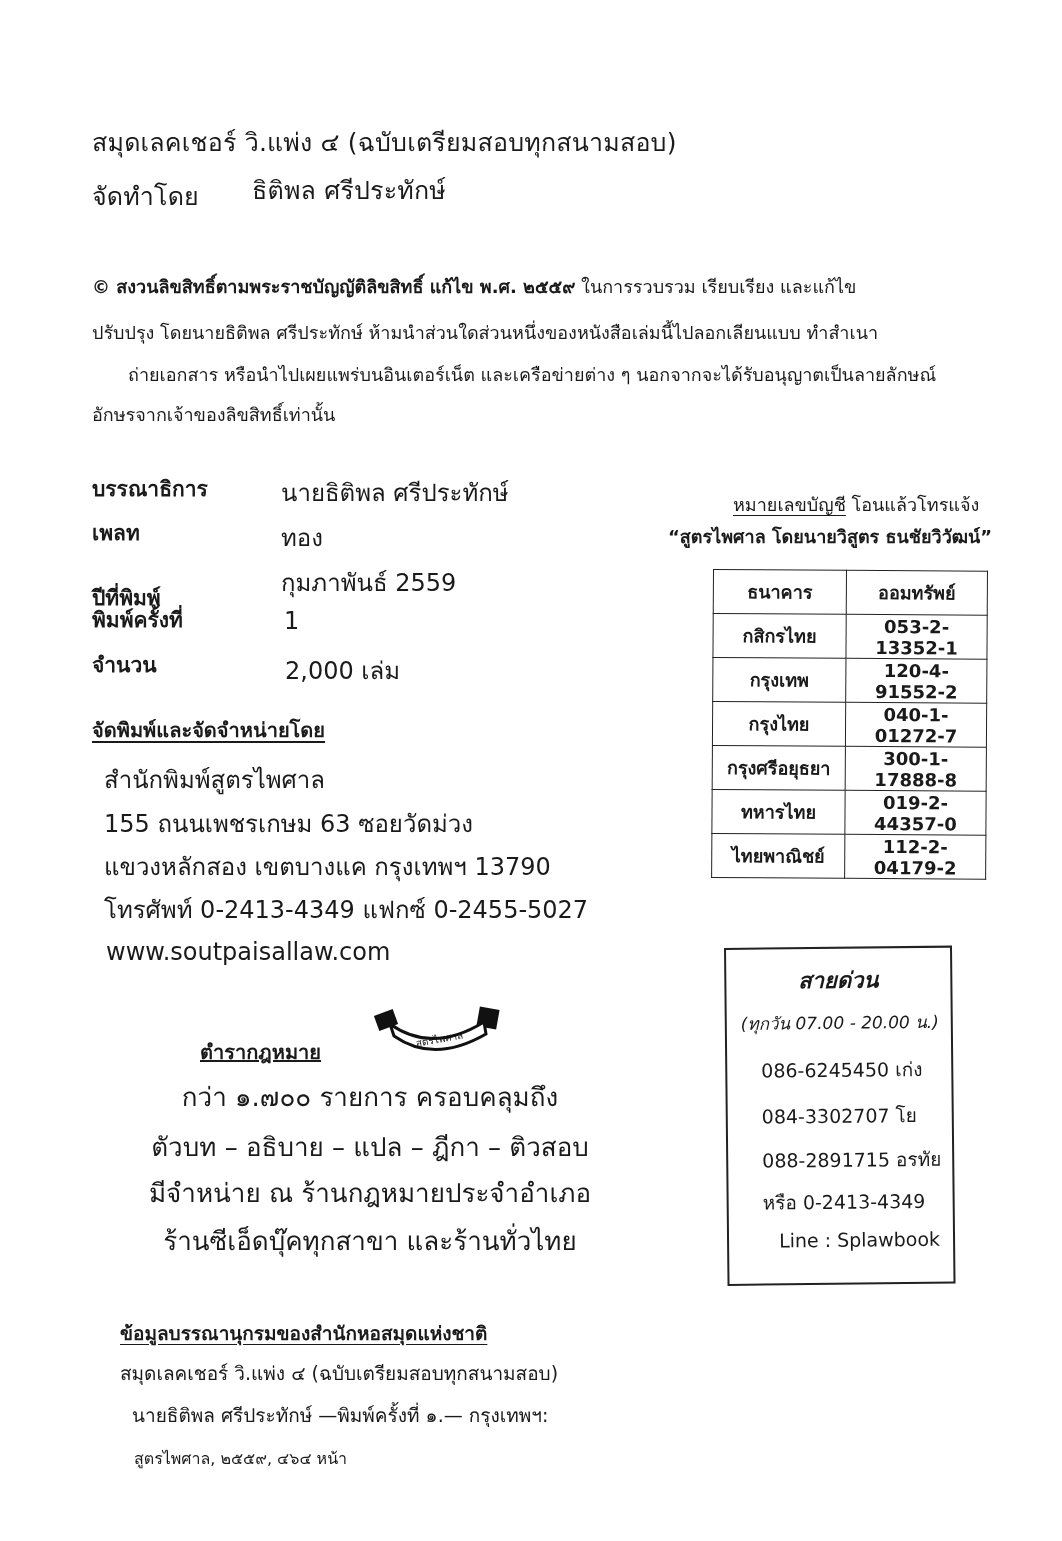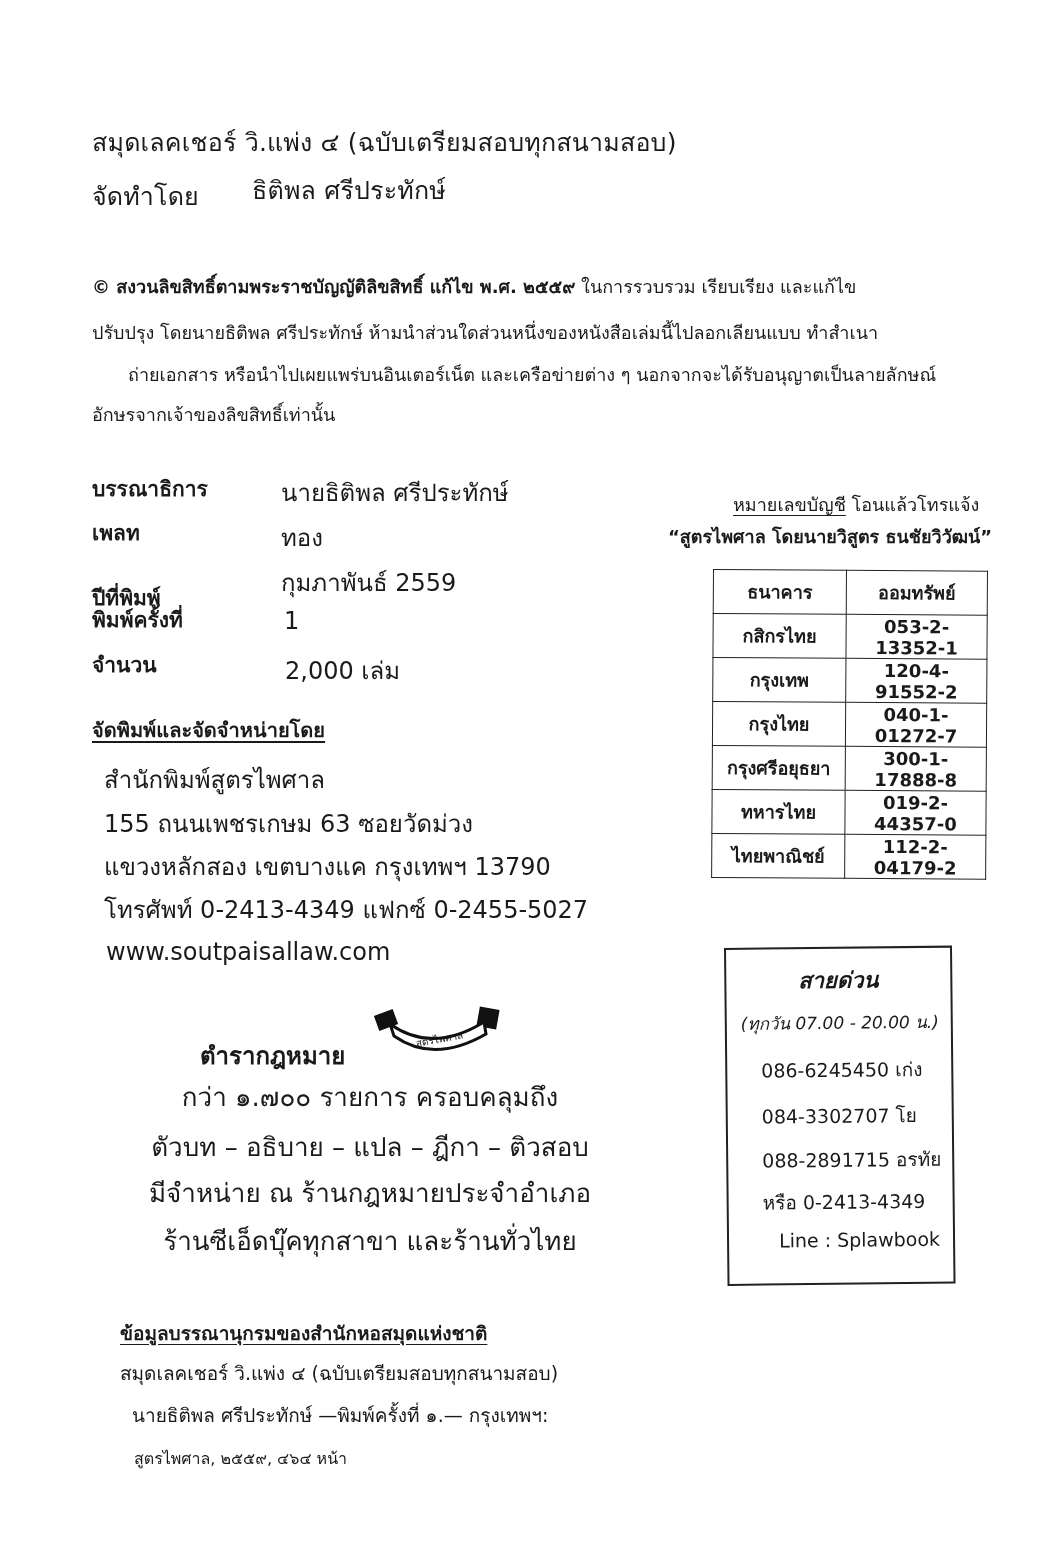--- a/index.html
+++ b/index.html
@@ -106,21 +106,21 @@
 <div class="hotline">
   <div class="row bold" style="left:0;width:224px;text-align:center;top:14px;font-size:22px;font-style:italic;">สายด่วน</div>
   <div class="row" style="left:14px;top:60px;font-style:italic;font-size:17px;">(ทุกวัน 07.00 - 20.00 น.)</div>
   <div class="row" style="left:34px;top:106px;">086-6245450  เก่ง</div>
   <div class="row" style="left:34px;top:152px;">084-3302707  โย</div>
   <div class="row" style="left:34px;top:196px;">088-2891715  อรทัย</div>
   <div class="row" style="left:34px;top:238px;">หรือ  0-2413-4349</div>
   <div class="row" style="left:50px;top:280px;">Line :  Splawbook</div>
 </div>
 
-<div class="abs bold" style="left:200px;top:1036px;font-size:24px;">ตำรากฎหมาย</div>
+<div class="abs bold" style="left:200px;top:1036px;font-size:20px;text-decoration:underline;">ตำรากฎหมาย</div>
 <div class="logo">
   <svg width="130" height="50" viewBox="0 0 130 50">
     <rect x="4" y="6" width="20" height="16" fill="#111" transform="rotate(-20 14 14)"></rect>
     <rect x="106" y="2" width="20" height="20" fill="#111" transform="rotate(10 116 12)"></rect>
     <path d="M18 18 Q 60 48 112 16 L 114 28 Q 62 58 22 30 Z" fill="#fff" stroke="#111" stroke-width="3"></path>
     <text x="44" y="38" font-size="10" font-family="DejaVu Sans, sans-serif" fill="#111" transform="rotate(-10 60 36)">สูตรไพศาล</text>
   </svg>
 </div>
 <div class="center-block" style="top:1076px;">กว่า  ๑.๗๐๐ รายการ  ครอบคลุมถึง</div>
 <div class="center-block" style="top:1126px;">ตัวบท – อธิบาย – แปล – ฎีกา – ติวสอบ</div>

